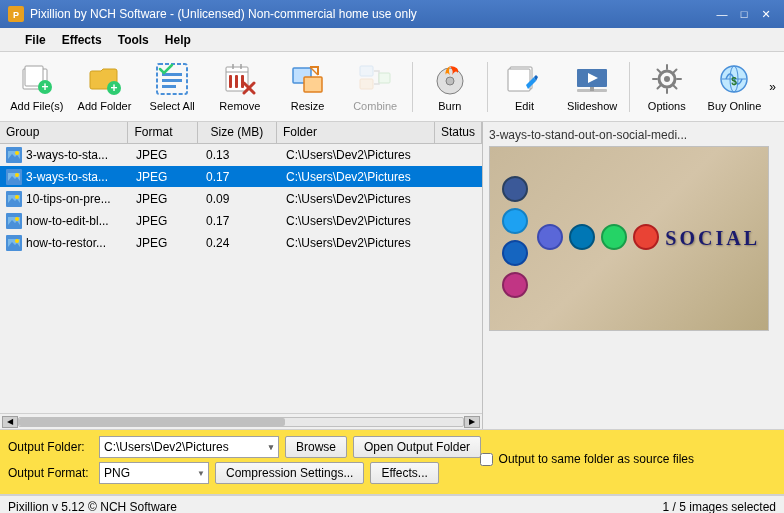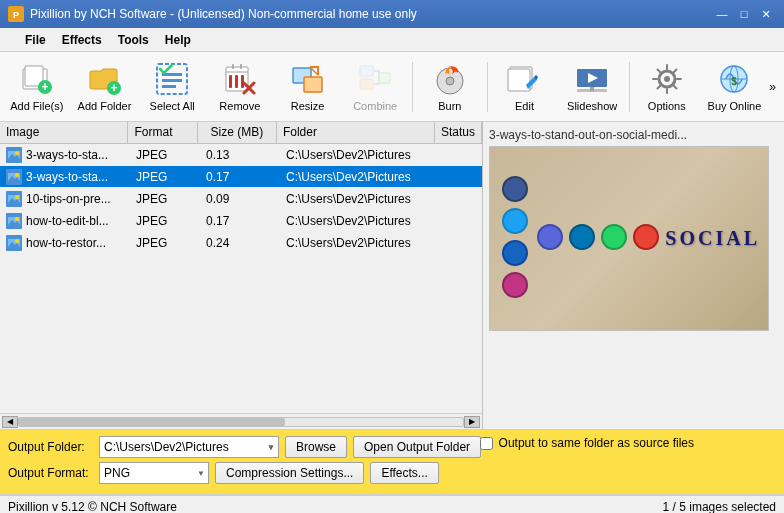--- a/index.html
+++ b/index.html
@@ -427,21 +427,21 @@
     <span class="toolbar-btn-label">Buy Online</span>
   </button>
 
   <div style="margin-left:auto; padding-right:4px;">»</div>
 </div>
 
 <div class="main-content">
 
   <div class="file-list-panel">
     <div class="file-table-header">
-      <div class="col col-image">Image</div>
+      <div class="col col-image">Group</div>
       <div class="col col-format">Format</div>
       <div class="col col-size">Size (MB)</div>
       <div class="col col-folder">Folder</div>
       <div class="col col-status">Status</div>
     </div>
 
     <div class="file-rows">
 
       <div class="file-row">
         <div class="cell cell-image">
@@ -592,21 +592,21 @@
         <option>JPEG</option>
         <option>BMP</option>
         <option>GIF</option>
         <option>TIFF</option>
       </select>
     </div>
     <button class="compress-btn">Compression Settings...</button>
     <button class="effects-btn">Effects...</button>
   </div>
 
-  <div style="position:absolute;right:90px;top:6px;display:flex;flex-direction:column;gap:4px;">
+  <div style="position:absolute;right:90px;top:22px;display:flex;flex-direction:column;gap:4px;">
     <div class="checkbox-row">
       <input type="checkbox" class="checkbox-input" style="">
       <span>Output to same folder as source files</span>
     </div>
   </div>
 
 </div>
 
 <div class="status-bar">
   <span>Pixillion v 5.12 © NCH Software</span>

